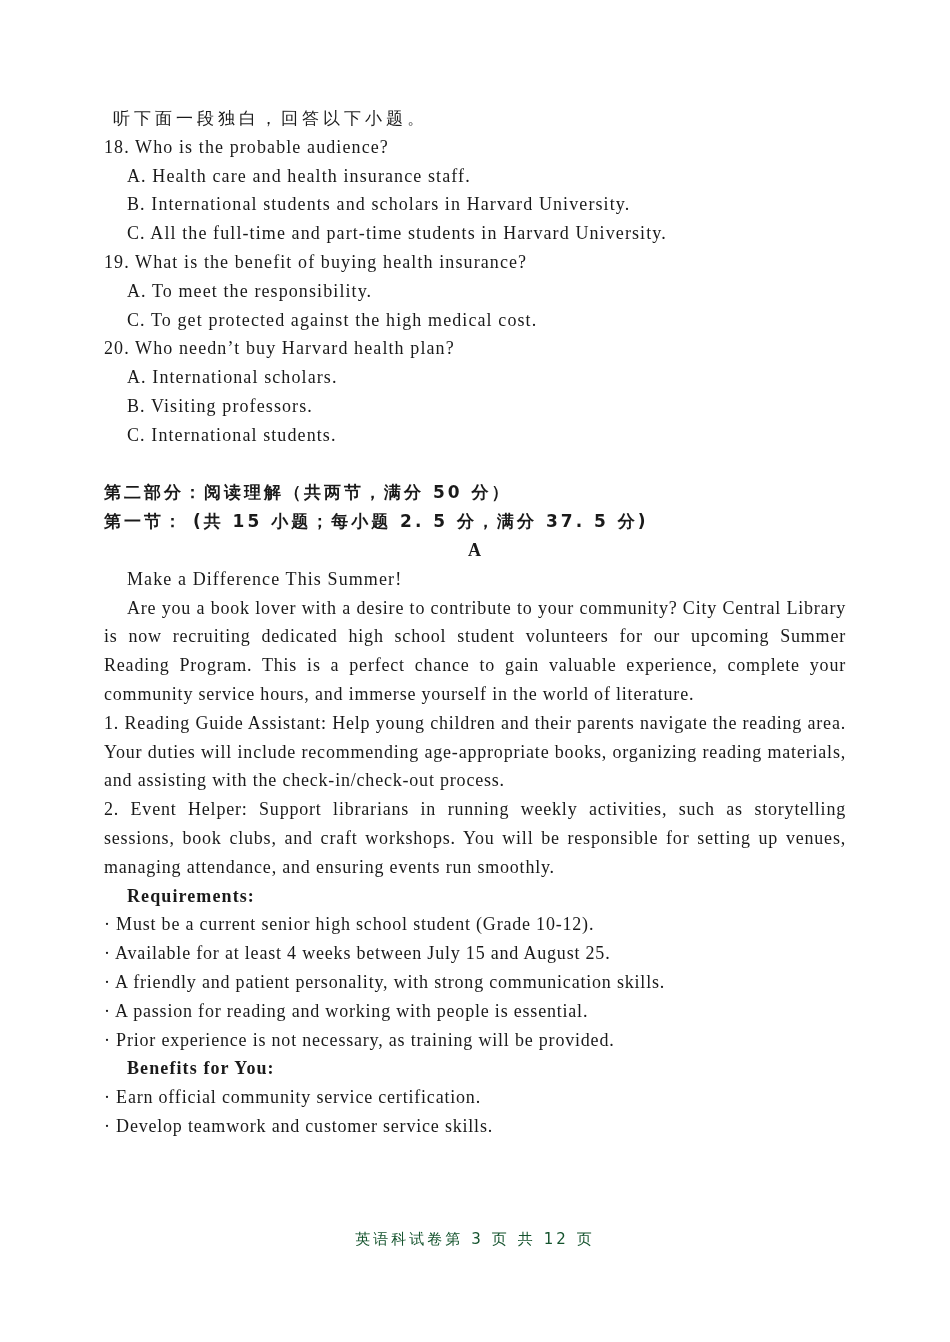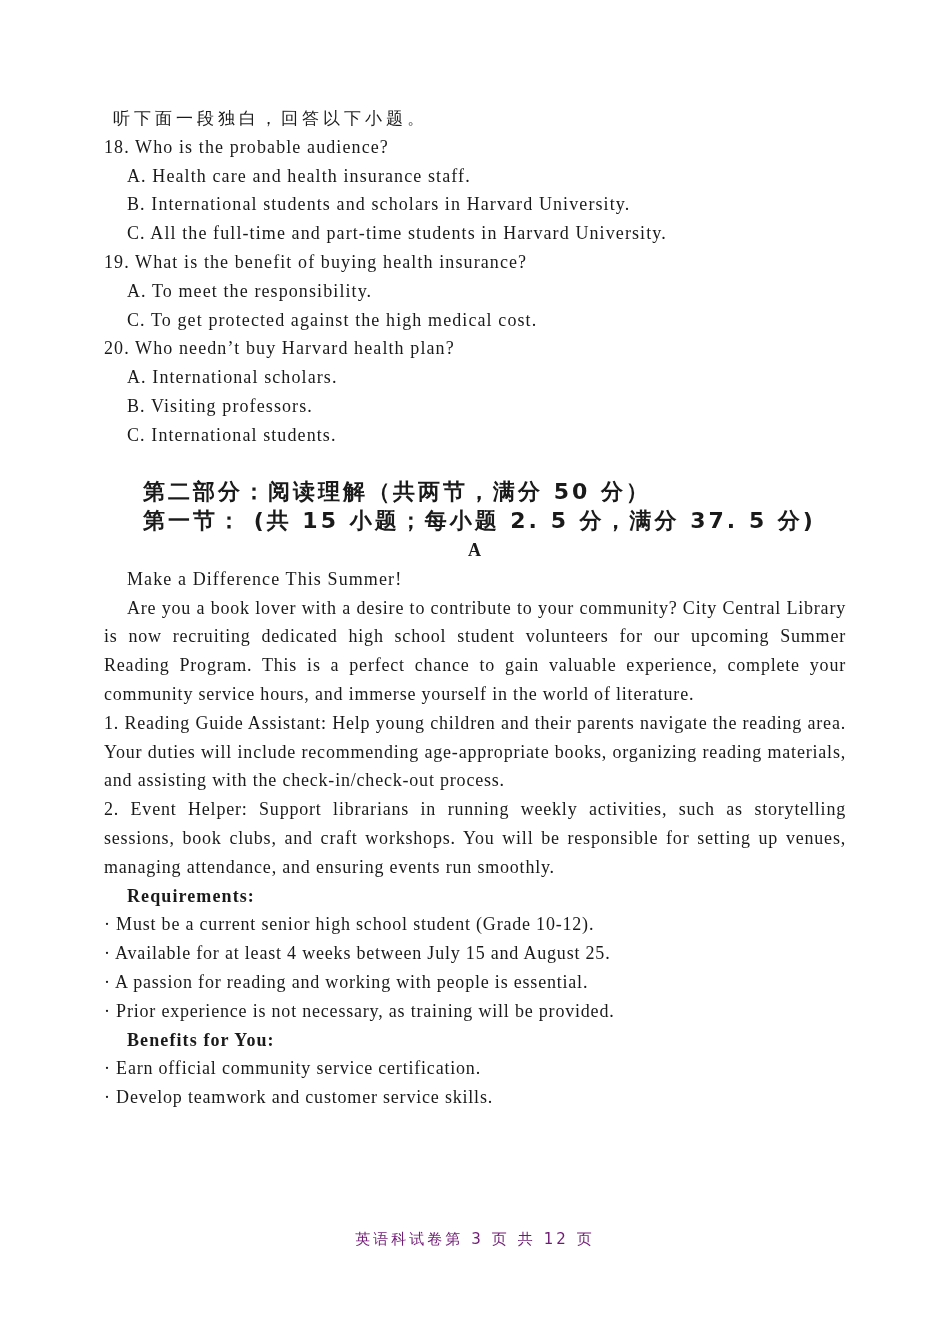--- a/index.html
+++ b/index.html
@@ -3,29 +3,29 @@
 <meta charset="utf-8">
 <style>
   html, body { margin: 0; padding: 0; background: #ffffff; }
   body { width: 950px; height: 1342px; position: relative; overflow: hidden;
          font-family: "Liberation Serif", "DejaVu Serif", serif; color: #1a1a1a; }
   .page { position: absolute; left: 104px; top: 104px; width: 742px; }
   .line { font-size: 18px; line-height: 28.8px; height: 28.8px; white-space: nowrap; letter-spacing: 1.1px; }
   .cn { letter-spacing: 4px; font-family: "DejaVu Sans", sans-serif; font-size: 17px; padding-left: 9px; }
   .opt { padding-left: 23px; }
   .bold { font-weight: bold; }
-  .cnbold { font-family: "DejaVu Sans", sans-serif; font-weight: bold; font-size: 22px; letter-spacing: 3px; margin-left: 39px; }
+  .cnbold { font-family: "DejaVu Sans", sans-serif; font-weight: bold; font-size: 17px; letter-spacing: 3px; }
   .center { text-align: center; }
   .indent { padding-left: 23px; }
   .para { font-size: 18px; line-height: 28.8px; text-align: justify; text-align-last: left; letter-spacing: 0.8px; }
   .para .first { display: inline-block; width: 23px; }
   .gap { height: 28.8px; }
   .bullet { letter-spacing: 0.8px; }
   .footer { position: absolute; top: 1230px; left: 0; width: 950px; text-align: center;
-            font-family: "DejaVu Sans", sans-serif; font-size: 15px; letter-spacing: 3px; color: #701a75; }
+            font-family: "DejaVu Sans", sans-serif; font-size: 15px; letter-spacing: 3px; color: #14532d; }
   .footer span { margin: 0 4px; }
 </style>
 </head>
 <body>
 
 <div class="page">
 
   <div class="line cn">听下面一段独白，回答以下小题。</div>
 
   <div class="line"><span>18.</span> <span>Who is the probable audience?</span></div>
@@ -50,20 +50,21 @@
   <div class="line indent">Make a Difference This Summer!</div>
 
   <div class="para"><span class="first"></span><span>Are you a book lover with a desire to contribute to your community? City Central Library is now recruiting dedicated high school student volunteers for our upcoming Summer Reading Program. This is a perfect chance to gain valuable experience, complete your community service hours, and immerse yourself in the world of literature.</span></div>
 
   <div class="para">1. Reading Guide Assistant: Help young children and their parents navigate the reading area. Your duties will include recommending age-appropriate books, organizing reading materials, and assisting with the check-in/check-out process.</div>
   <div class="para">2. Event Helper: Support librarians in running weekly activities, such as storytelling sessions, book clubs, and craft workshops. You will be responsible for setting up venues, managing attendance, and ensuring events run smoothly.</div>
 
   <div class="line bold indent">Requirements:</div>
   <div class="line bullet">· Must be a current senior high school student (Grade 10-12).</div>
   <div class="line bullet">· Available for at least 4 weeks between July 15 and August 25.</div>
+  <div class="line bullet">· A friendly and patient personality, with strong communication skills.</div>
   <div class="line bullet">· A passion for reading and working with people is essential.</div>
   <div class="line bullet">· Prior experience is not necessary, as training will be provided.</div>
 
   <div class="line bold indent">Benefits for You:</div>
   <div class="line bullet">· Earn official community service certification.</div>
   <div class="line bullet">· Develop teamwork and customer service skills.</div>
 </div>
 
 <div class="footer">
   <span>英语科试卷第</span><span>3</span><span>页</span><span>共</span><span>12</span><span>页</span>

